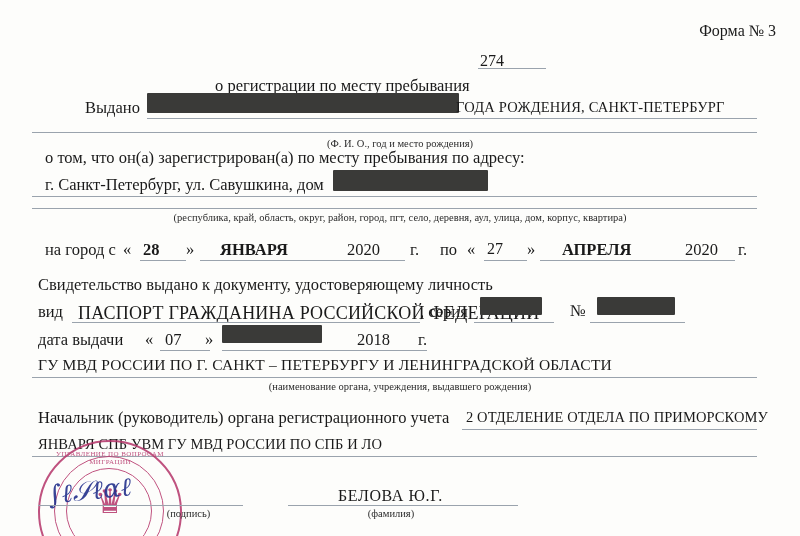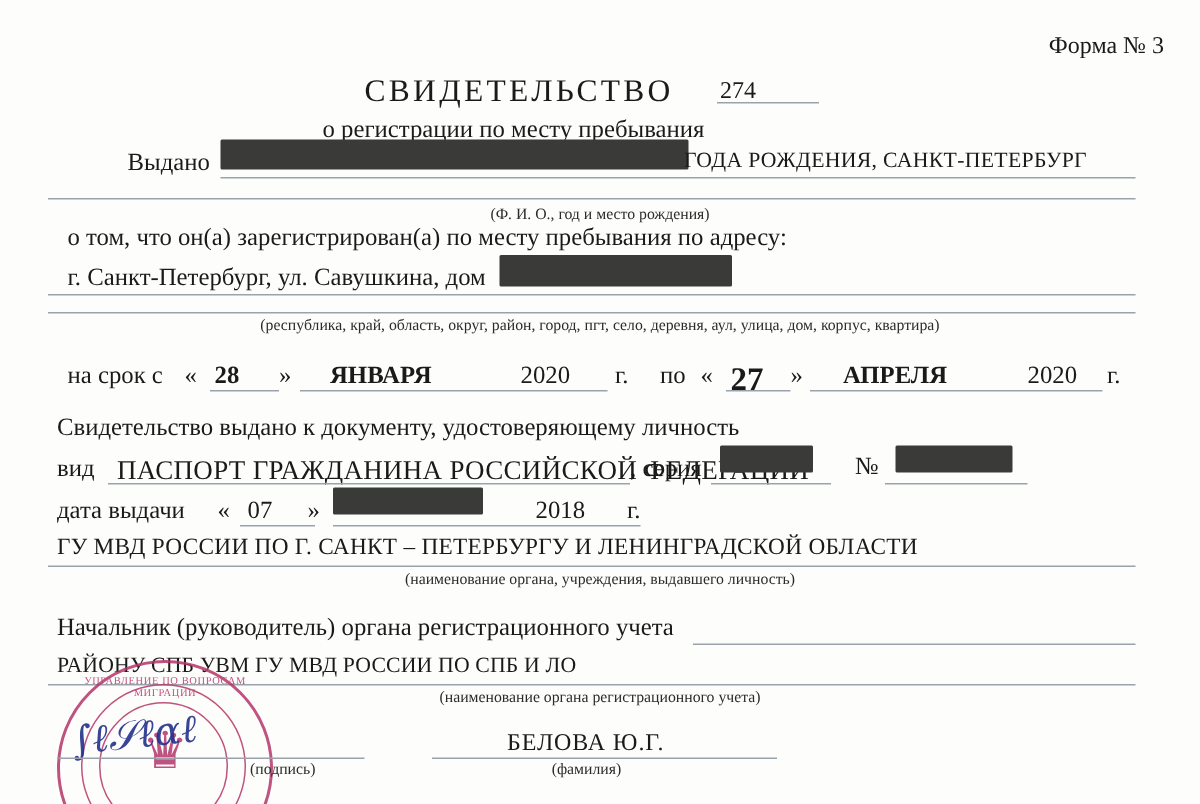--- a/index.html
+++ b/index.html
@@ -68,21 +68,21 @@
 
   .lbl-nasrok { top: 240px; left: 45px; font-size: 16.5px; }
   .q1 { top: 240px; left: 123px; font-size: 16.5px; }
   .d-from { top: 240px; left: 143px; font-size: 16.5px; font-weight: bold; }
   .q2 { top: 240px; left: 186px; font-size: 16.5px; }
   .m-from { top: 240px; left: 220px; font-size: 16.5px; font-weight: bold; }
   .y-from { top: 240px; left: 347px; font-size: 16.5px; }
   .g1 { top: 240px; left: 410px; font-size: 16.5px; }
   .lbl-po { top: 240px; left: 440px; font-size: 16.5px; }
   .q3 { top: 240px; left: 467px; font-size: 16.5px; }
-  .d-to { top: 240px; left: 487px; font-size: 22px; font-weight: bold; }
+  .d-to { top: 240px; left: 487px; font-size: 16px; font-weight: normal; }
   .q4 { top: 240px; left: 527px; font-size: 16.5px; }
   .m-to { top: 240px; left: 562px; font-size: 16.5px; font-weight: bold; }
   .y-to { top: 240px; left: 685px; font-size: 16.5px; }
   .g2 { top: 240px; left: 738px; font-size: 16.5px; }
 
   .lbl-svid-doc { top: 275px; left: 38px; font-size: 16.5px; }
   .lbl-vid { top: 302px; left: 38px; font-size: 16.5px; }
   .doc-type { top: 303px; left: 78px; font-size: 18px; letter-spacing: 0.2px; }
   .lbl-seria { top: 302px; left: 420px; font-size: 16.5px; }
   .lbl-nomer { top: 301px; left: 570px; font-size: 16.5px; }
@@ -157,41 +157,40 @@
     opacity: 0.9;
   }
 </style>
 </head>
 <body>
 
 <div class="page">
 
   <div class="txt form-no">Форма № 3</div>
 
-  <div class="txt title-main">СВИДЕТЕЛЬСТВО</div>
   <div class="txt title-num">274</div>
   <div class="rule" style="top:68px; left:478px; width:68px;"></div>
   <div class="txt title-sub">о регистрации по месту пребывания</div>
 
   <div class="txt lbl-vydano">Выдано</div>
   <div class="redact" style="left:147px; top:93px; width:312px; height:20px;"></div>
   <div class="txt dob-city">ГОДА РОЖДЕНИЯ, САНКТ-ПЕТЕРБУРГ</div>
   <div class="rule" style="top:118px; left:147px; width:610px;"></div>
   <div class="caption" style="top:138px; left:0; width:800px;">(Ф. И. О., год и место рождения)</div>
   <div class="rule" style="top:132px; left:32px; width:725px;"></div>
 
   <div class="txt addr-line">г. Санкт-Петербург, ул. Савушкина, дом</div>
 
   <div class="txt lbl-otom">о том, что он(а) зарегистрирован(а) по месту пребывания по адресу:</div>
   <div class="redact" style="left:333px; top:170px; width:155px; height:21px;"></div>
   <div class="rule" style="top:196px; left:32px; width:725px;"></div>
   <div class="rule" style="top:208px; left:32px; width:725px;"></div>
   <div class="caption" style="top:212px; left:0; width:800px;">(республика, край, область, округ, район, город, пгт, село, деревня, аул, улица, дом, корпус, квартира)</div>
 
-  <div class="txt lbl-nasrok">на срок с</div>
+  <div class="txt lbl-nasrok">на город с</div>
   <div class="txt q1">«</div>
   <div class="txt d-from">28</div>
   <div class="txt q2">»</div>
   <div class="txt m-from">ЯНВАРЯ</div>
   <div class="txt y-from">2020</div>
   <div class="txt g1">г.</div>
   <div class="txt lbl-po">по</div>
   <div class="txt q3">«</div>
   <div class="txt d-to">27</div>
   <div class="txt q4">»</div>
@@ -221,27 +220,27 @@
   <div class="txt d-issue">07</div>
   <div class="txt q6">»</div>
   <div class="redact" style="left:222px; top:325px; width:100px; height:18px;"></div>
   <div class="txt y-issue">2018</div>
   <div class="txt g3">г.</div>
   <div class="rule" style="top:350px; left:160px; width:50px;"></div>
   <div class="rule" style="top:350px; left:222px; width:205px;"></div>
 
   <div class="txt organ-line">ГУ  МВД  РОССИИ  ПО  Г. САНКТ – ПЕТЕРБУРГУ  И  ЛЕНИНГРАДСКОЙ ОБЛАСТИ</div>
   <div class="rule" style="top:377px; left:32px; width:725px;"></div>
-  <div class="caption" style="top:381px; left:0; width:800px;">(наименование органа, учреждения, выдавшего личность)</div>
+  <div class="caption" style="top:381px; left:0; width:800px;">(наименование органа, учреждения, выдавшего рождения)</div>
 
   <div class="txt lbl-nachalnik">Начальник (руководитель) органа регистрационного учета</div>
+  <div class="txt org-reg-1">2 ОТДЕЛЕНИЕ ОТДЕЛА  ПО ПРИМОРСКОМУ</div>
   <div class="rule" style="top:429px; left:462px; width:295px;"></div>
-  <div class="txt org-reg-2">РАЙОНУ СПБ УВМ  ГУ  МВД  РОССИИ  ПО СПБ  И  ЛО</div>
+  <div class="txt org-reg-2">ЯНВАРЯ СПБ УВМ  ГУ  МВД  РОССИИ  ПО СПБ  И  ЛО</div>
   <div class="rule" style="top:456px; left:32px; width:725px;"></div>
-  <div class="caption" style="top:460px; left:0; width:800px;">(наименование органа регистрационного учета)</div>
 
   <div class="stamp">
     <div class="stamp-inner"></div>
     <div class="stamp-inner2"></div>
     <div class="stamp-text-top">УПРАВЛЕНИЕ ПО ВОПРОСАМ МИГРАЦИИ</div>
     <div class="stamp-emblem">♛</div>
 
   </div>
 
   <div class="signature">∫ℓ𝒮ℓαℓ</div>

